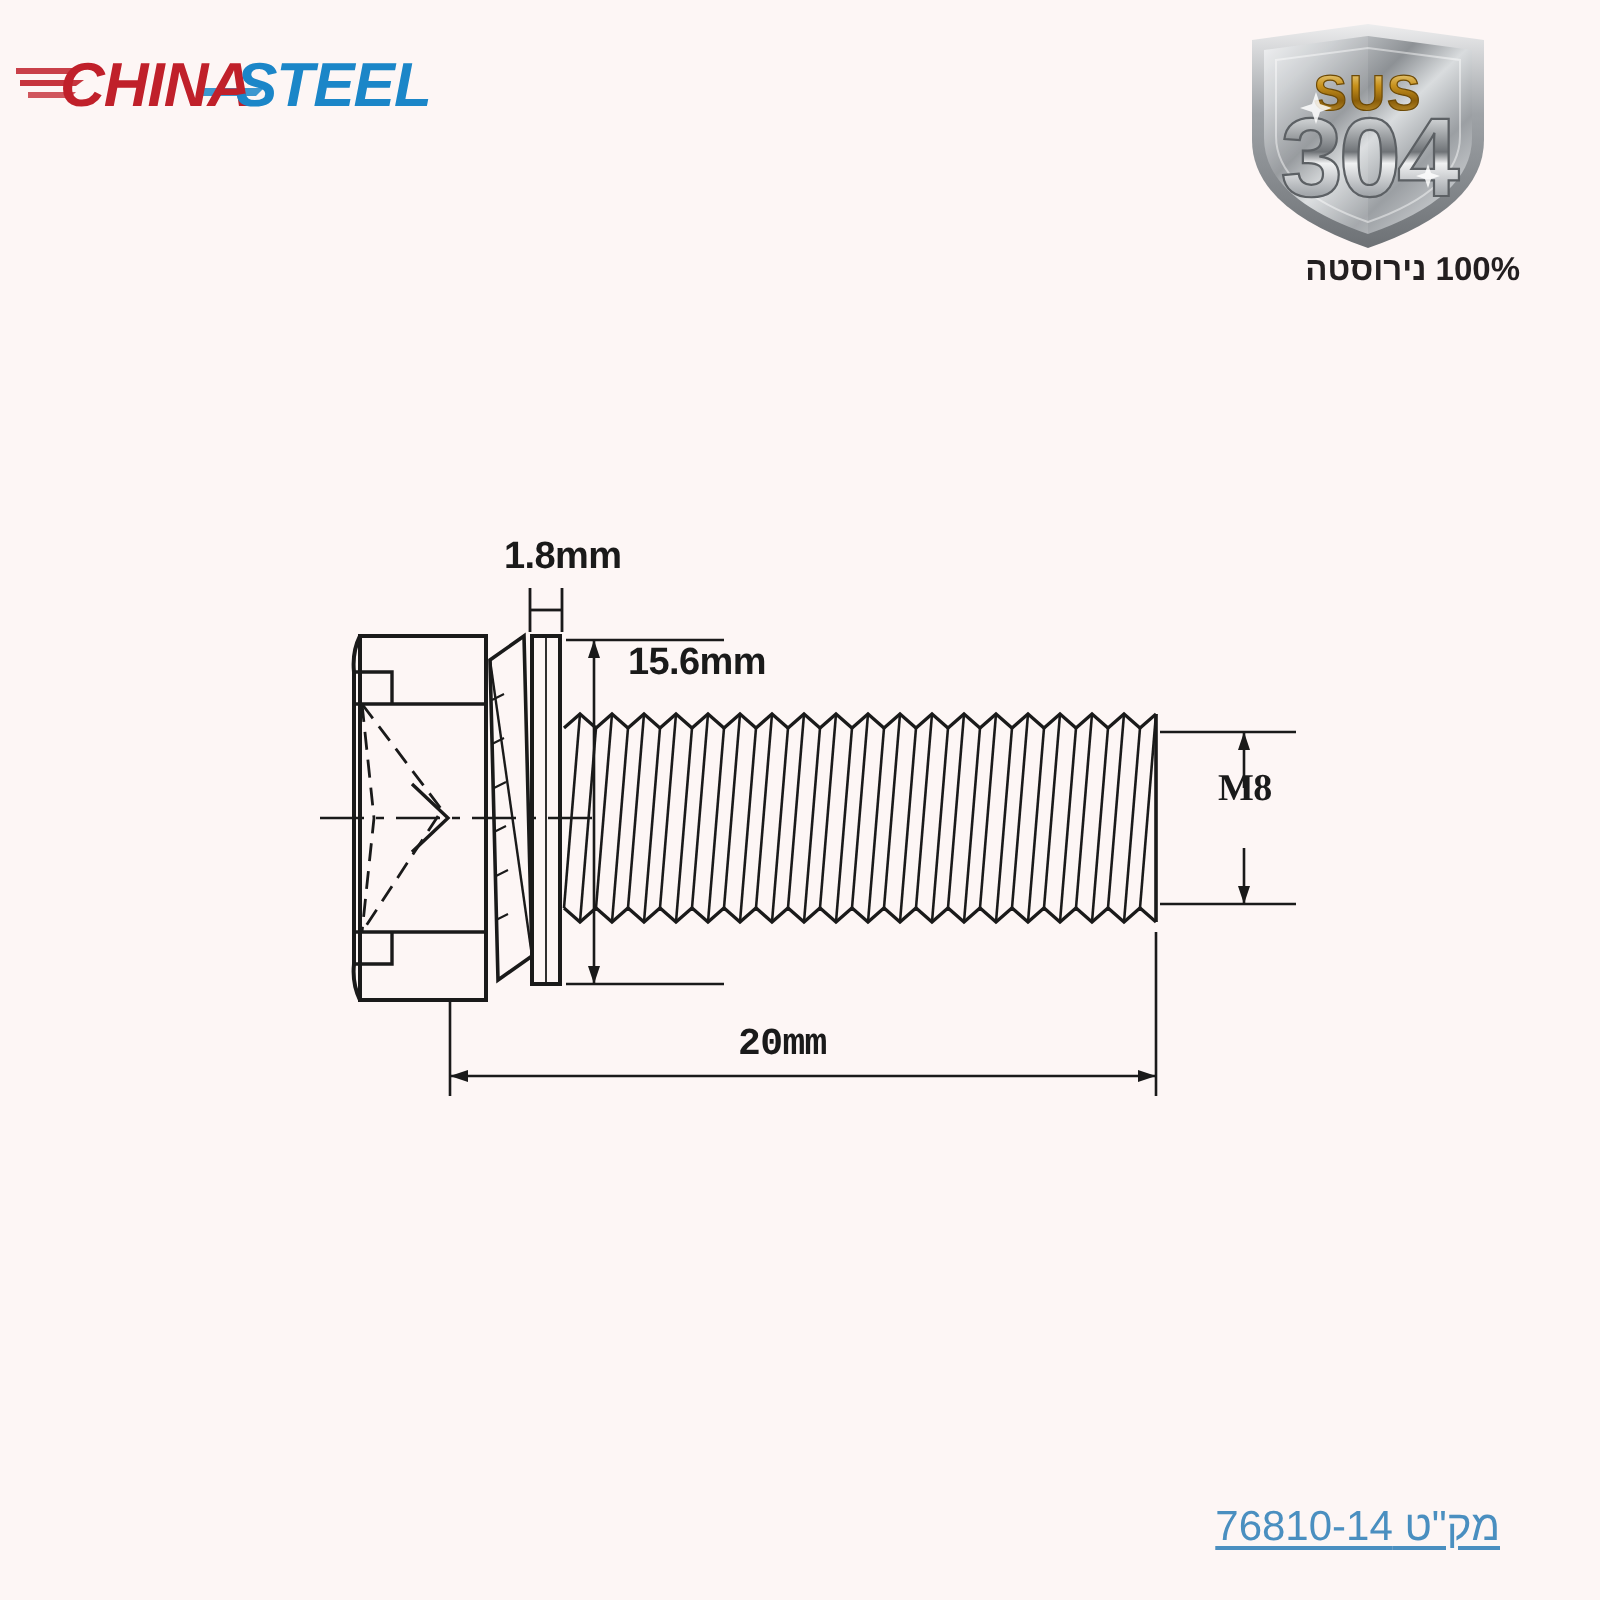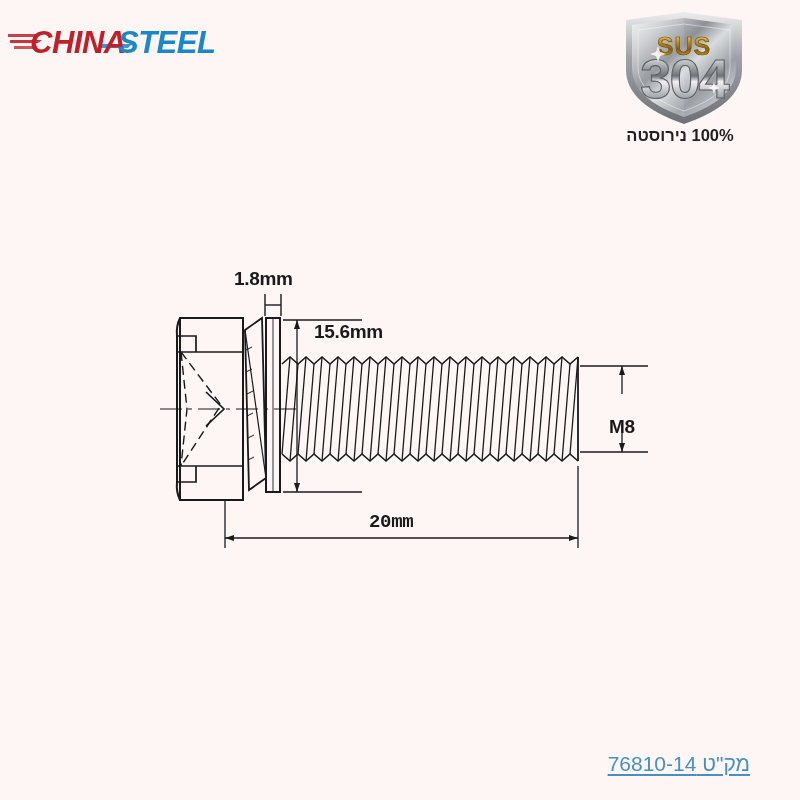--- a/index.html
+++ b/index.html
@@ -40,21 +40,21 @@
     left: 618px;
     top: 8px;
     width: 132px;
     height: 120px;
   }
   #badge-caption {
     position: absolute;
     left: 600px;
     top: 126px;
     width: 160px;
-    text-align: center;
+    text-align: right;
     direction: rtl;
     font-size: 16.5px;
     font-weight: bold;
     color: #231f20;
     letter-spacing: 0px;
   }
 
   
   #drawing {
     position: absolute;
@@ -64,23 +64,23 @@
     height: 800px;
   }
   .dimtext {
     position: absolute;
     font-size: 19px;
     font-weight: bold;
     color: #1a1a1a;
     white-space: nowrap;
     letter-spacing: -0.3px;
   }
-  #lbl-18 { left: 234px; top: 268px; text-align: center; }
+  #lbl-18 { left: 252px; top: 268px; text-align: center; }
   #lbl-156 { left: 314px; top: 321px; }
-  #lbl-m8 { left: 609px; top: 416px; }
+  #lbl-m8 { left: 609px; top: 384px; font-family: Liberation Serif, serif; }
   #lbl-20 { left: 369px; top: 511px; font-family: Liberation Mono, monospace; }
 
   
   #sku-link {
     position: absolute;
     right: 50px;
     top: 752px;
     direction: rtl;
     font-size: 21px;
     color: #4a8fc0;

